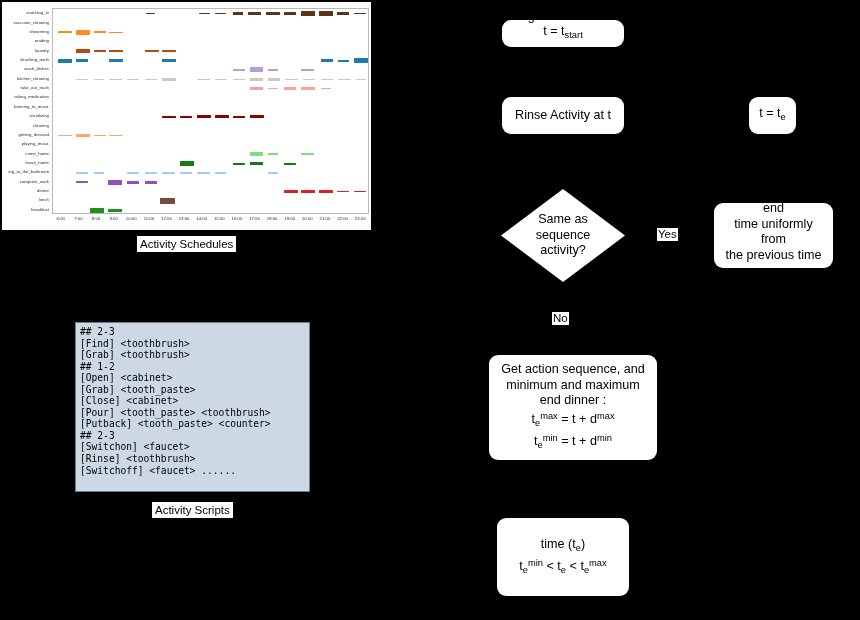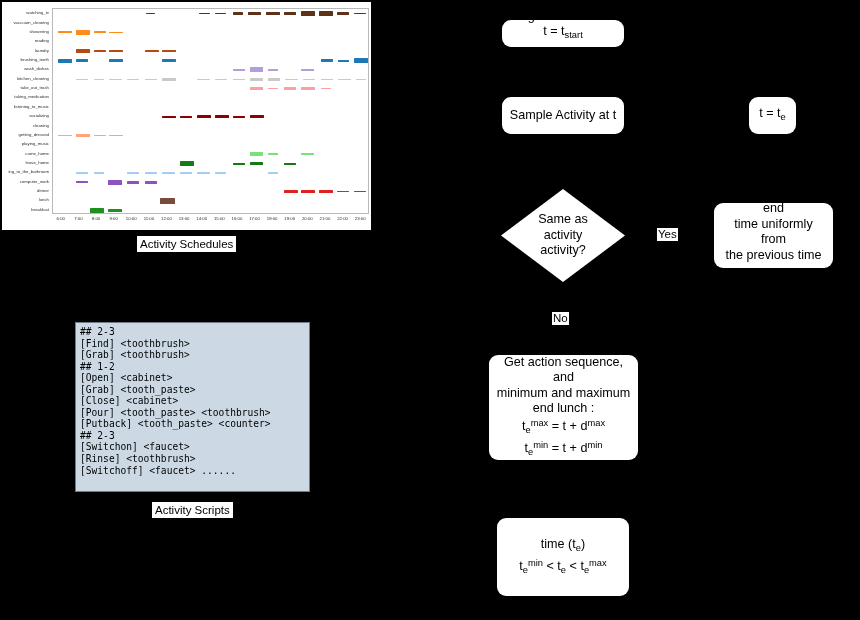--- a/index.html
+++ b/index.html
@@ -293,61 +293,61 @@
 
   <div class="node" style="left:502px; top:20px; width:122px; height:27px;align-items:flex-end;">
     <div class="node-inner">
       <div>Begin at start time</div>
       <div>t = t<sub>start</sub></div>
     </div>
   </div>
 
   <div class="node" style="left:502px; top:97px; width:122px; height:37px;">
     <div class="node-inner">
-      <div>Sample Activity at t</div>
+      <div>Rinse Activity at t</div>
     </div>
   </div>
 
   <div class="node" style="left:749px; top:97px; width:47px; height:37px;">
     <div class="node-inner">
       <div>t = t<sub>e</sub></div>
     </div>
   </div>
 
   <div class="diamond-wrap" style="left:500px; top:188px; width:126px; height:95px;">
     <svg class="diamond-shape" viewBox="0 0 126 95" preserveAspectRatio="none">
       <polygon points="63,1 125,47.5 63,94 1,47.5" fill="#ffffff"></polygon>
     </svg>
     <div class="diamond-text">
       <div>
         <div>Same as</div>
-        <div>activity</div>
+        <div>sequence</div>
         <div>activity?</div>
       </div>
     </div>
   </div>
 
   <div class="edge-label" style="left:657px; top:228px;">Yes</div>
 
   <div class="edge-label" style="left:552px; top:312px;">No</div>
 
   <div class="node" style="left:714px; top:203px; width:119px; height:65px;">
     <div class="node-inner">
       <div>Sample another end</div>
       <div>time uniformly from</div>
       <div>the previous time</div>
       <div>t &lt; t<sub>e</sub> &lt; t<sub>e</sub><sup>max</sup></div>
     </div>
   </div>
 
-  <div class="node" style="left:489px; top:355px; width:149px; height:105px;">
+  <div class="node" style="left:489px; top:355px; width:168px; height:105px;">
     <div class="node-inner">
       <div>Get action sequence, and</div>
       <div>minimum and maximum</div>
-      <div>end lunch :</div>
+      <div>end dinner :</div>
       <div>t<sub>e</sub><sup>max</sup> = t + d<sup>max</sup></div>
       <div>t<sub>e</sub><sup>min</sup> = t + d<sup>min</sup></div>
     </div>
   </div>
 
   <div class="node" style="left:497px; top:518px; width:132px; height:78px;">
     <div class="node-inner">
       <div>time (t<sub>e</sub>)</div>
       <div>t<sub>e</sub><sup>min</sup> &lt; t<sub>e</sub> &lt; t<sub>e</sub><sup>max</sup></div>
     </div>

